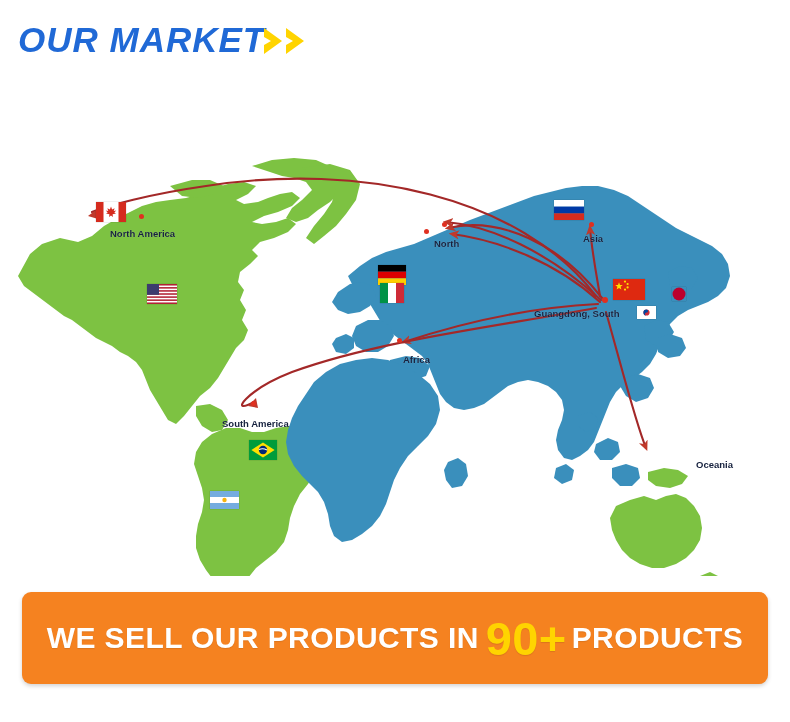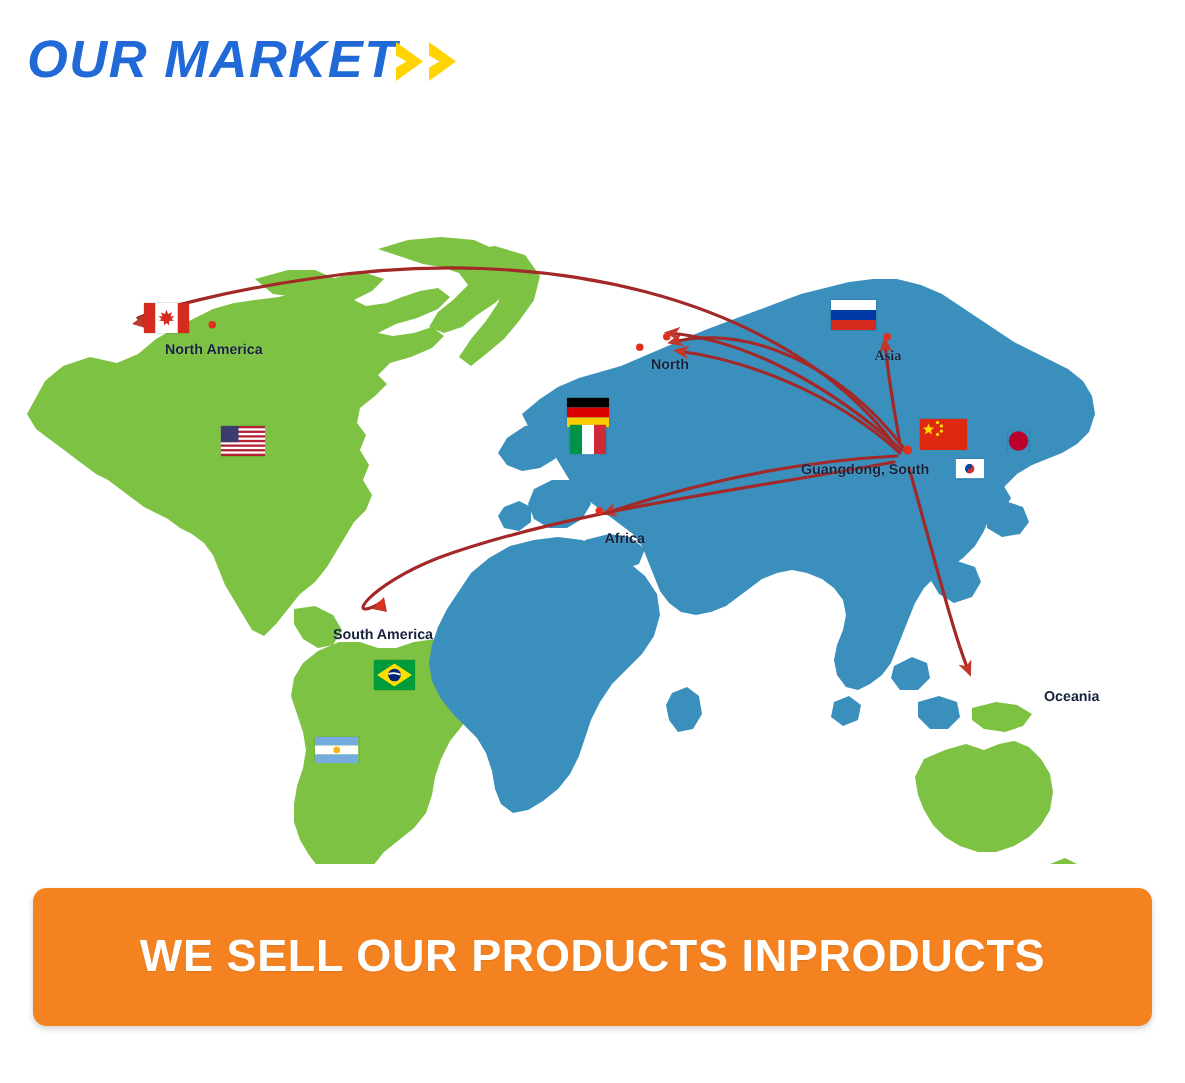--- a/index.html
+++ b/index.html
@@ -212,21 +212,21 @@
 
     <g>
       <path d="M96,134 L88,140 L98,143 Z" fill="#c0392b"></path>
     </g>
   </svg>
 
   <div class="lbl" style="left:110px;top:152px;">North America</div>
   <div class="lbl" style="left:222px;top:342px;text-align:center;">South America</div>
   <div class="lbl" style="left:434px;top:162px;">North</div>
   <div class="lbl" style="left:383px;top:278px;margin-left:20px;">Africa</div>
-  <div class="lbl" style="left:583px;top:157px;font-family:Liberation Serif, serif;">Asia</div>
+  <div class="lbl" style="left:583px;top:157px;">Asia</div>
   <div class="lbl" style="left:652px;top:383px;margin-left:44px;">Oceania</div>
   <div class="lbl" style="left:534px;top:232px;">Guangdong, South</div>
 
   <div class="dot" style="left:139px;top:138px;"></div>
   <div class="dot" style="left:251px;top:325px;"></div>
   <div class="dot" style="left:442px;top:146px;"></div>
   <div class="dot" style="left:424px;top:153px;"></div>
   <div class="dot" style="left:589px;top:146px;"></div>
   <div class="dot" style="left:397px;top:262px;"></div>
   <div class="dot" style="left:602px;top:221px;width:6px;height:6px;"></div>
@@ -322,15 +322,16 @@
       <rect y="6" width="29" height="6" fill="#ffffff"></rect>
       <rect y="12" width="29" height="6" fill="#74acdf"></rect>
       <circle cx="14.5" cy="9" r="2.2" fill="#f6b40e"></circle>
     </svg>
   </div>
 </div>
 
 <div class="banner">
   <div class="banner-text">
     <span class="banner-seg">WE SELL OUR PRODUCTS IN</span>
+    <span class="banner-num">90+</span>
     <span class="banner-seg">PRODUCTS</span>
   </div>
 </div>
 
 </body></html>

